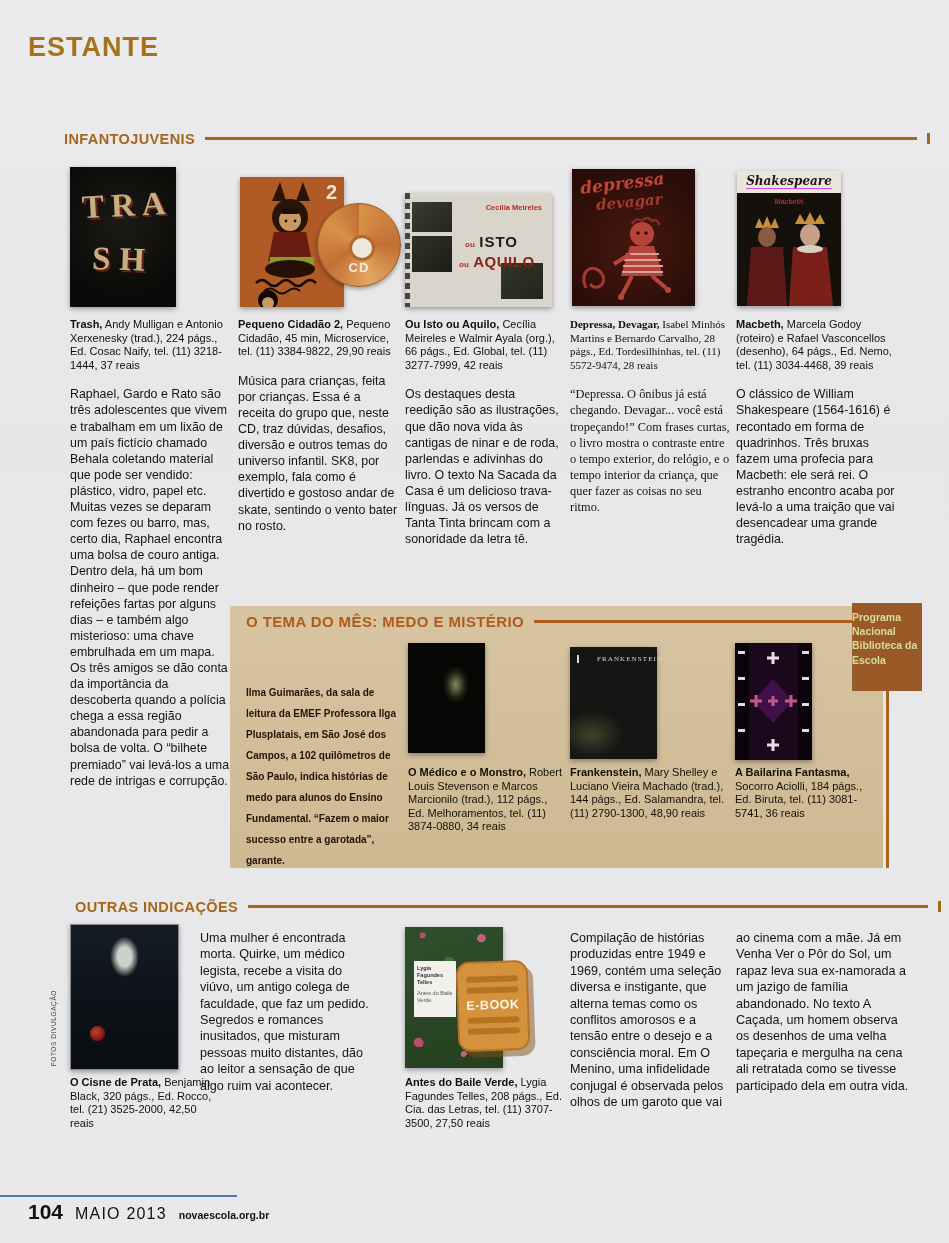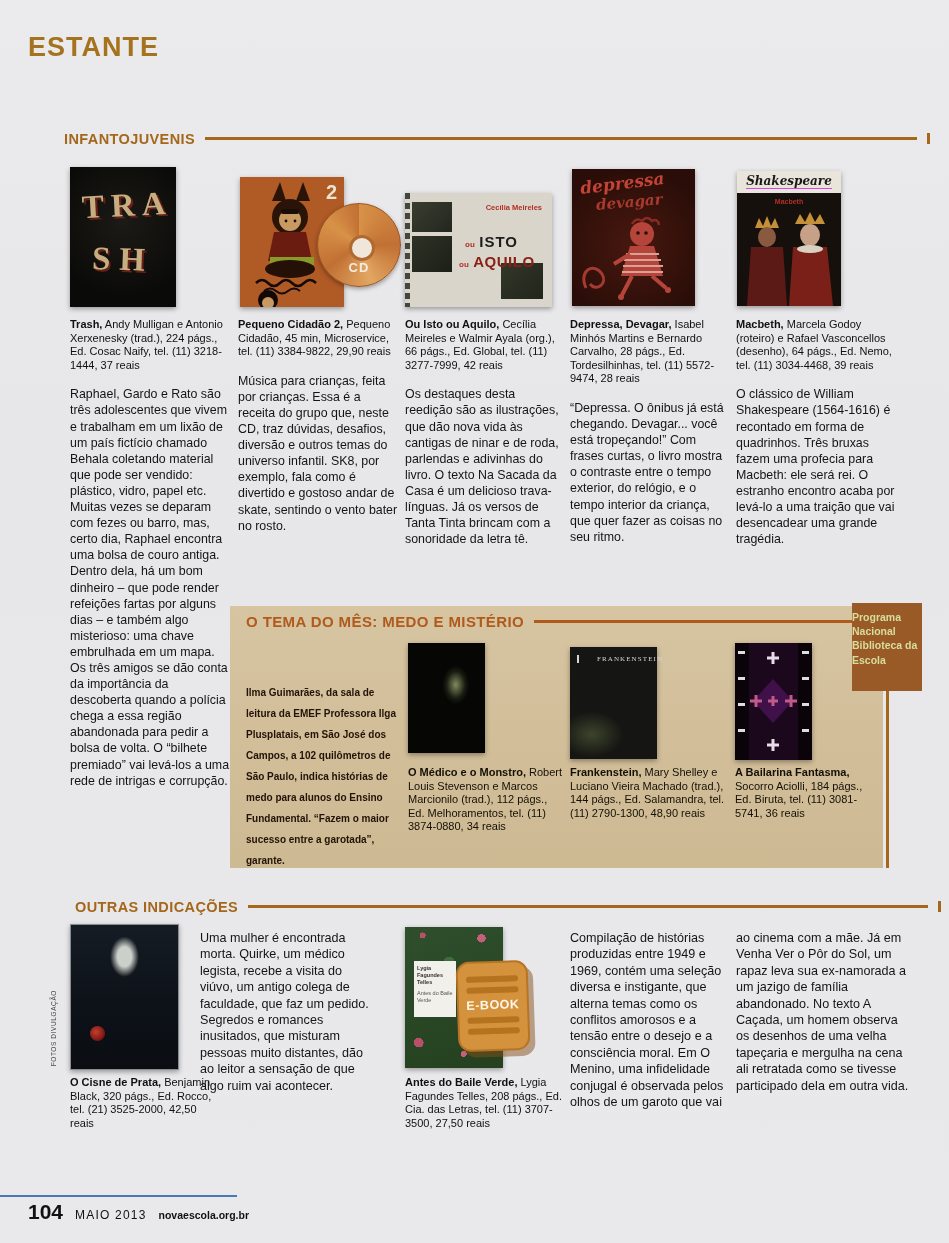--- a/index.html
+++ b/index.html
@@ -122,21 +122,21 @@
       letter-spacing:.5px;margin:3px 0;}
   .oinfo{position:absolute;font-size:11px;line-height:13.6px;color:#101010;}
   .oinfo .t{font-weight:700;}
   .odesc{position:absolute;font-size:12.6px;line-height:16.4px;color:#141414;}
   .credit{position:absolute;left:50px;top:990px;font-size:6.5px;color:#474747;letter-spacing:.6px;
       writing-mode:vertical-rl;transform:rotate(180deg);}
   
   .blue-line{position:absolute;left:0;top:1195px;width:237px;height:2px;background:#4a7ab5;}
   .footer{position:absolute;left:28px;top:1200px;display:flex;align-items:baseline;gap:12px;color:#111;}
   .f-num{font-size:21px;font-weight:900;}
-  .f-issue{font-size:12px;letter-spacing:1.2px;text-align:right;}
+  .f-issue{font-size:16px;letter-spacing:1.2px;text-align:right;}
   .f-site{font-size:10.5px;font-weight:700;}
 </style>
 </head>
 <body>
 
 <div class="page">
 
   <div class="page-title">ESTANTE</div>
 
   <div class="sec-head sh-infanto">
@@ -224,21 +224,21 @@
     <p class="desc">Raphael, Gardo e Rato são três adolescentes que vivem e trabalham em um lixão de um país fictício chamado Behala coletando material que pode ser vendido: plástico, vidro, papel etc. Muitas vezes se deparam com fezes ou barro, mas, certo dia, Raphael encontra uma bolsa de couro antiga. Dentro dela, há um bom dinheiro – que pode render refeições fartas por alguns dias – e também algo misterioso: uma chave embrulhada em um mapa. Os três amigos se dão conta da importância da descoberta quando a polícia chega a essa região abandonada para pedir a bolsa de volta. O “bilhete premiado” vai levá-los a uma rede de intrigas e corrupção.</p>
   </div>
   <div class="bcol" style="left:238px;top:318px;">
     <p class="info" style="margin:0"><b class="t">Pequeno Cidadão 2,</b> <span>Pequeno Cidadão, 45 min, Microservice, tel. (11) 3384-9822, 29,90 reais</span></p>
     <p class="desc">Música para crianças, feita por crianças. Essa é a receita do grupo que, neste CD, traz dúvidas, desafios, diversão e outros temas do universo infantil. SK8, por exemplo, fala como é divertido e gostoso andar de skate, sentindo o vento bater no rosto.</p>
   </div>
   <div class="bcol" style="left:405px;top:318px;">
     <p class="info" style="margin:0"><b class="t">Ou Isto ou Aquilo,</b> <span>Cecília Meireles e Walmir Ayala (org.), 66 págs., Ed. Global, tel. (11) 3277-7999, 42 reais</span></p>
     <p class="desc">Os destaques desta reedição são as ilustrações, que dão nova vida às cantigas de ninar e de roda, parlendas e adivinhas do livro. O texto Na Sacada da Casa é um delicioso trava-línguas. Já os versos de Tanta Tinta brincam com a sonoridade da letra tê.</p>
   </div>
-  <div class="bcol" style="left:570px;top:318px;">
+  <div class="bcol" style="left:570px;top:318px;font-family:Liberation Serif, serif;">
     <p class="info" style="margin:0"><b class="t">Depressa, Devagar,</b> <span>Isabel Minhós Martins e Bernardo Carvalho, 28 págs., Ed. Tordesilhinhas, tel. (11) 5572-9474, 28 reais</span></p>
     <p class="desc">“Depressa. O ônibus já está chegando. Devagar... você está tropeçando!” Com frases curtas, o livro mostra o contraste entre o tempo exterior, do relógio, e o tempo interior da criança, que quer fazer as coisas no seu ritmo.</p>
   </div>
   <div class="bcol" style="left:736px;top:318px;">
     <p class="info" style="margin:0"><b class="t">Macbeth,</b> <span>Marcela Godoy (roteiro) e Rafael Vasconcellos (desenho), 64 págs., Ed. Nemo, tel. (11) 3034-4468, 39 reais</span></p>
     <p class="desc">O clássico de William Shakespeare (1564-1616) é recontado em forma de quadrinhos. Três bruxas fazem uma profecia para Macbeth: ele será rei. O estranho encontro acaba por levá-lo a uma traição que vai desencadear uma grande tragédia.</p>
   </div>
 
   <div class="abs tema-box"></div>
   <div class="abs tema-vline"></div>

